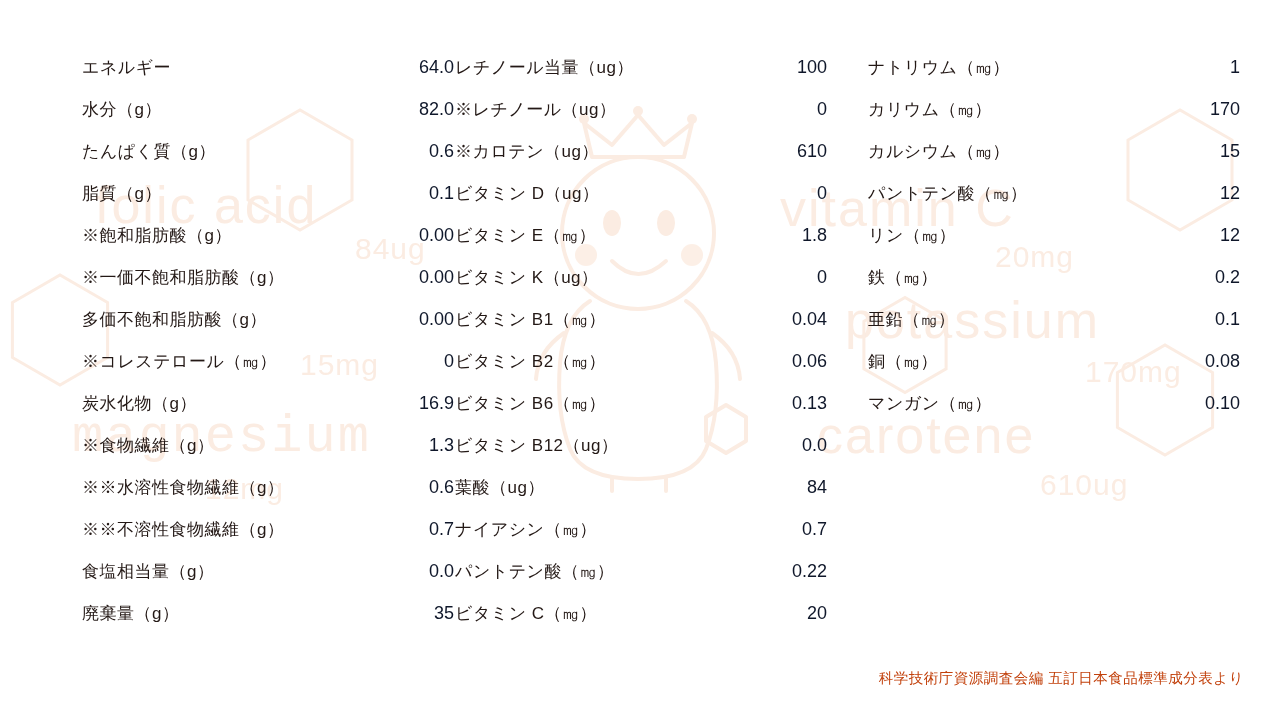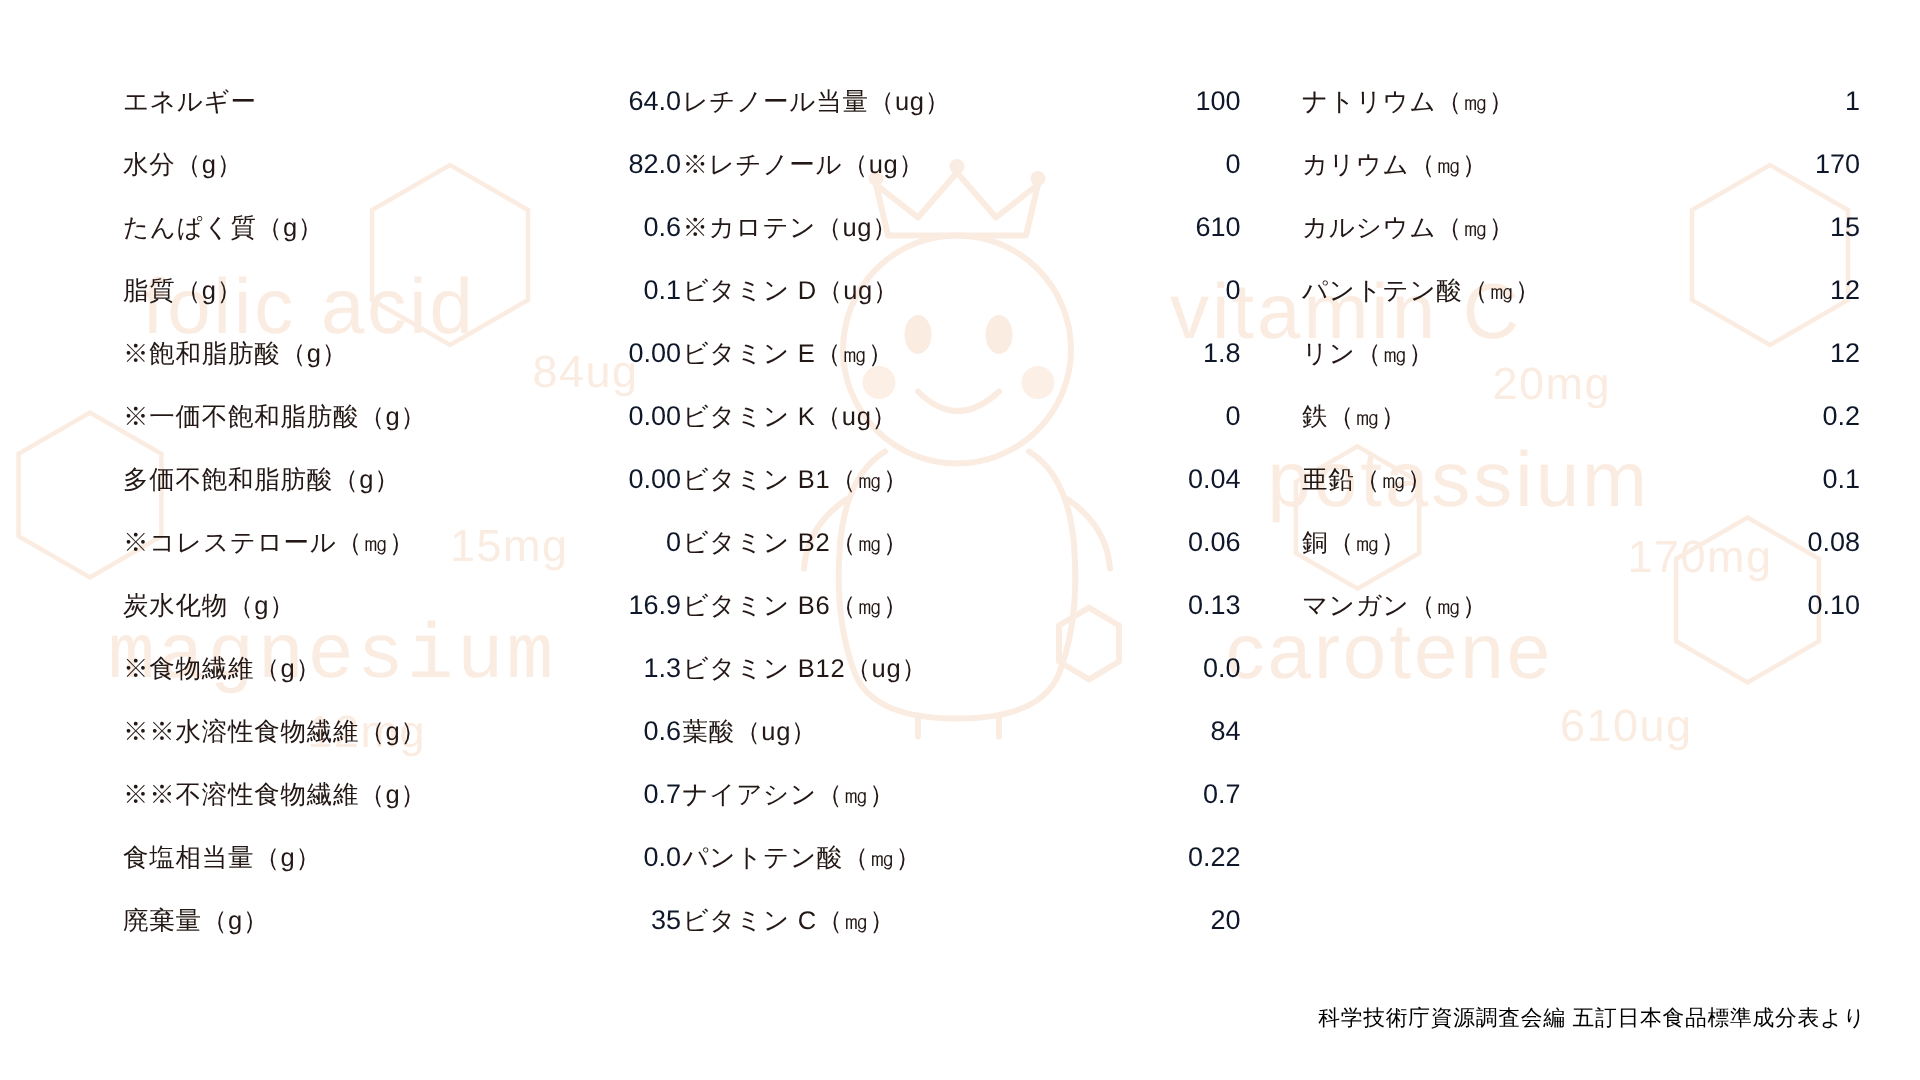--- a/index.html
+++ b/index.html
@@ -68,21 +68,21 @@
     white-space: nowrap;
     font-family: "Liberation Sans", sans-serif;
   }
 
   #footnote {
     position: absolute;
     right: 36px;
     bottom: 32px;
     font-size: 14.5px;
     letter-spacing: 0.5px;
-    color: #000000;
+    color: #c2410c;
     z-index: 3;
     white-space: nowrap;
   }
 
   
   #mascot {
     position: absolute;
     left: 520px;
     top: 105px;
     width: 240px;

